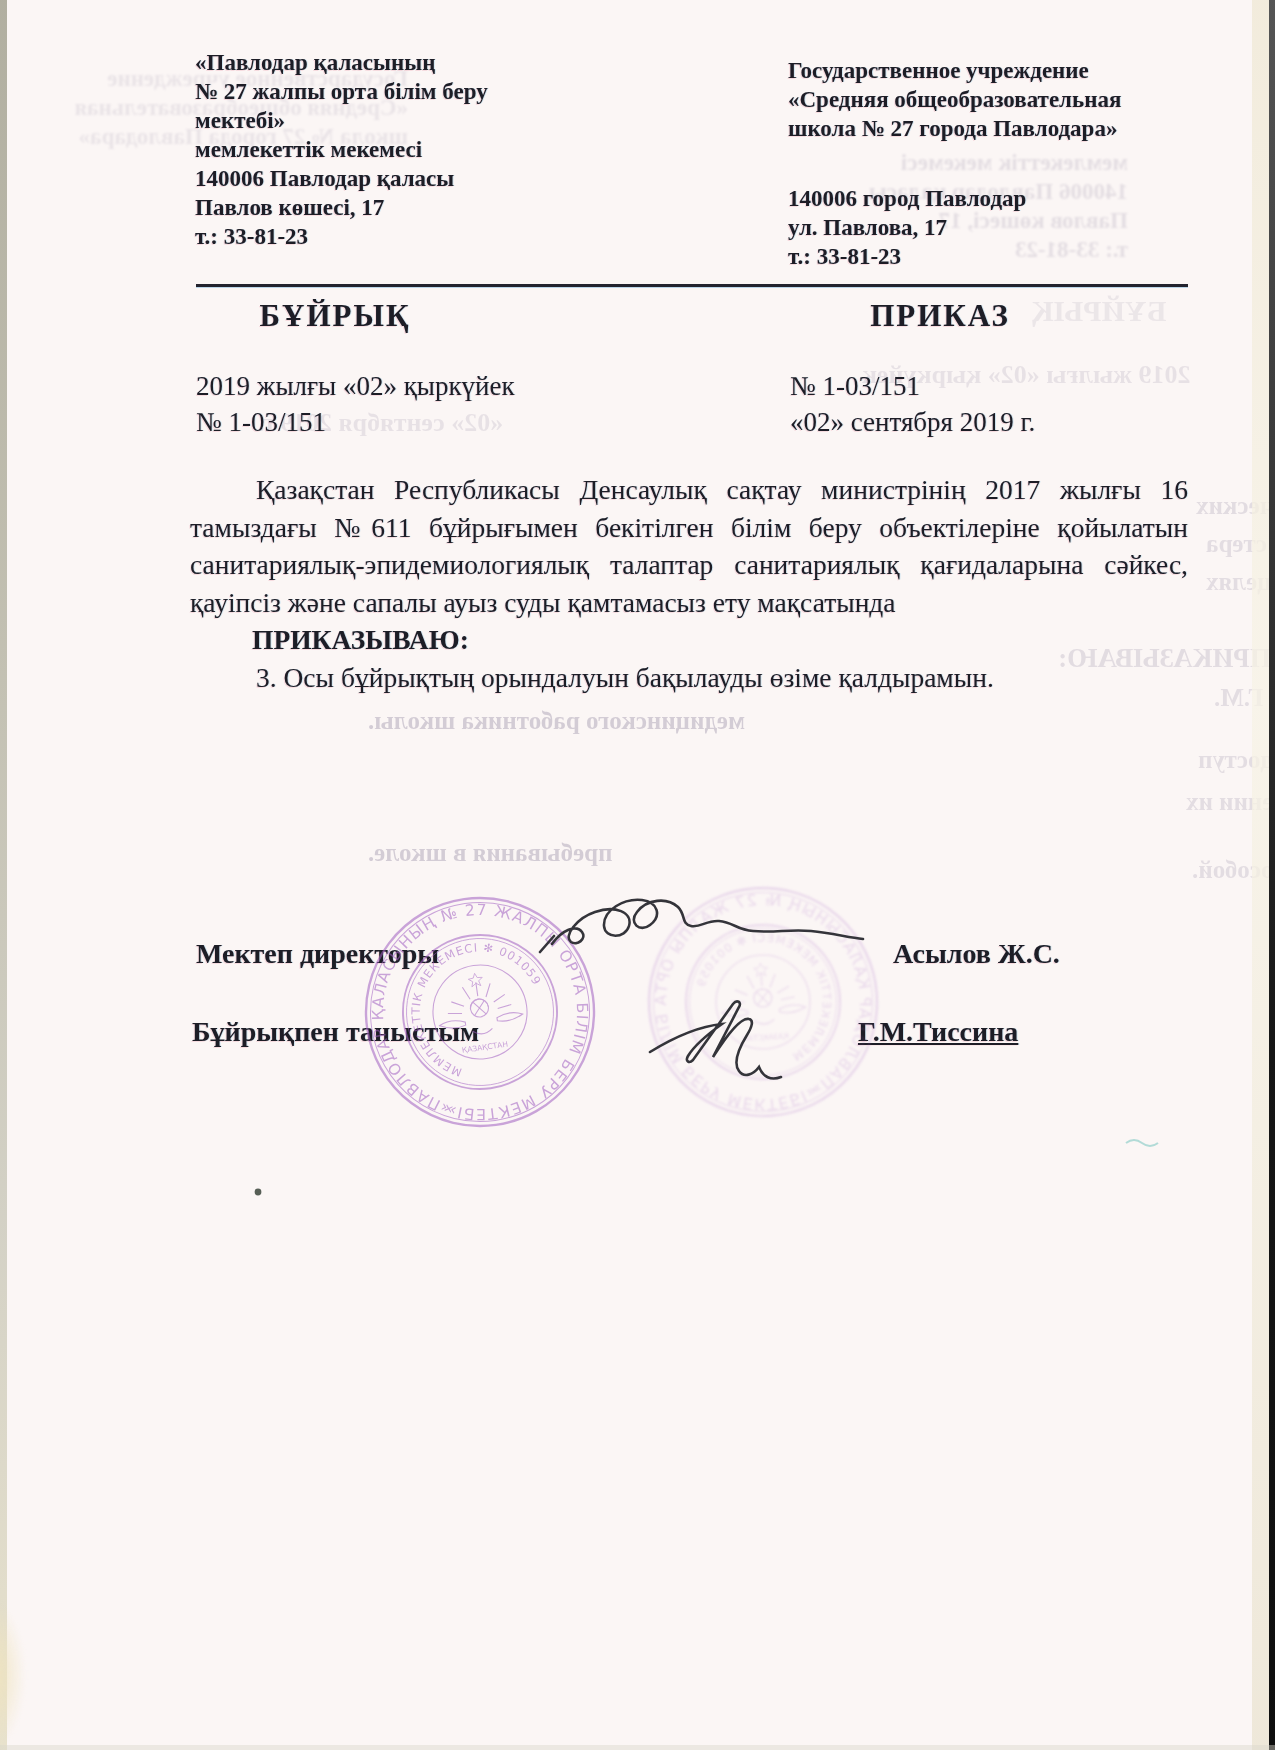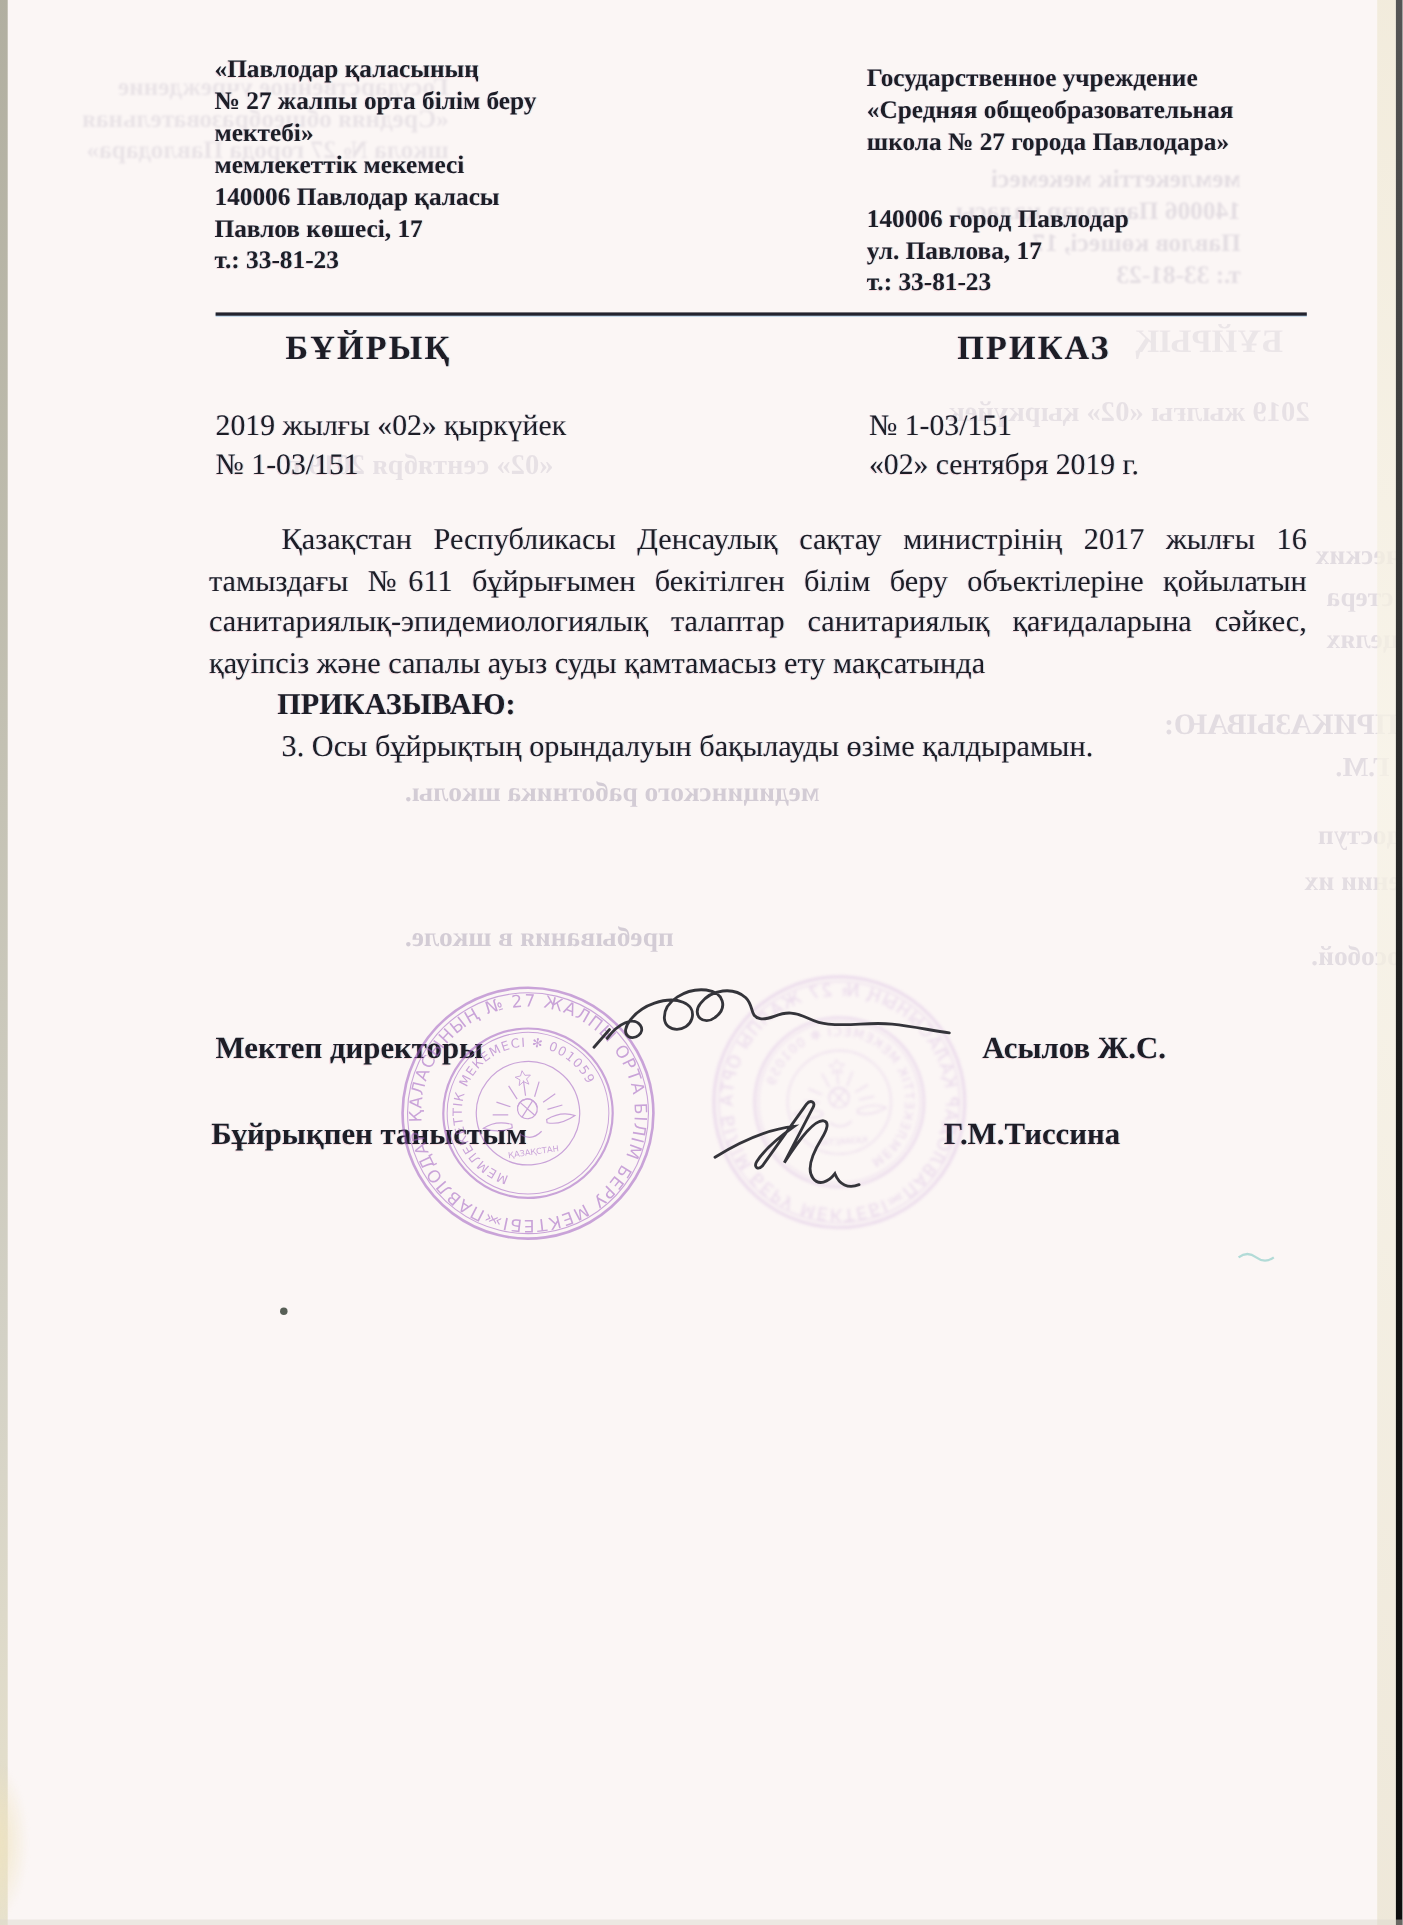--- a/index.html
+++ b/index.html
@@ -99,21 +99,21 @@
     <p class="bold" style="text-indent:62px; text-align:left;">ПРИКАЗЫВАЮ:</p>
     <p>3. Осы бұйрықтың орындалуын бақылауды өзіме қалдырамын.</p>
   </div>
 
   <div class="abs sig-row ink" style="left:196px; top:938px; width:992px;">
     <span>Мектеп директоры</span>
     <span class="abs" style="left:666px; top:0;margin-left:31px;">Асылов Ж.С.</span>
   </div>
   <div class="abs sig-row ink" style="left:192px; top:1016px; width:992px;">
     <span>Бұйрықпен таныстым</span>
-    <span class="abs" style="left:666px; top:0;">Г.М.Тиссина</span>
+    <span class="abs" style="left:666px; top:0;text-decoration:underline;">Г.М.Тиссина</span>
   </div>
 
   <svg class="overlay" width="1275" height="1750" viewBox="0 0 1275 1750">
     <defs>
       <filter id="ghostblur">
           <feGaussianBlur stdDeviation="1.3"></feGaussianBlur>
         </filter>
       <g id="stampDef" fill="none" stroke="#a160c2" font-family="'DejaVu Sans',sans-serif">
         <circle r="114" stroke-width="2.4"></circle>
         <circle r="109.5" stroke-width="1"></circle>

